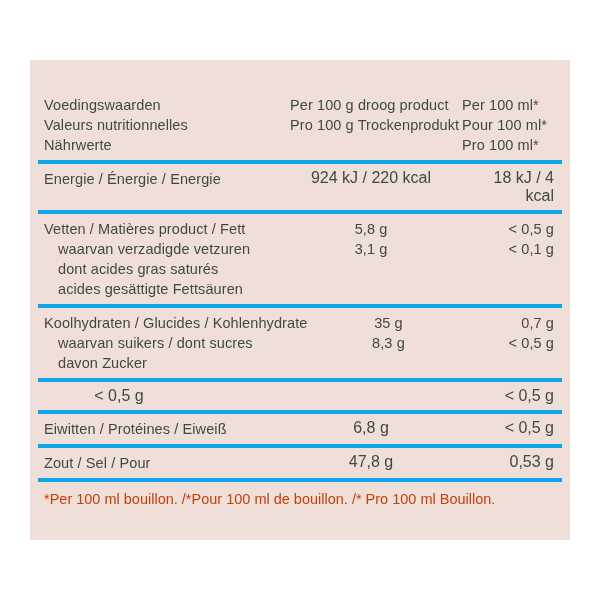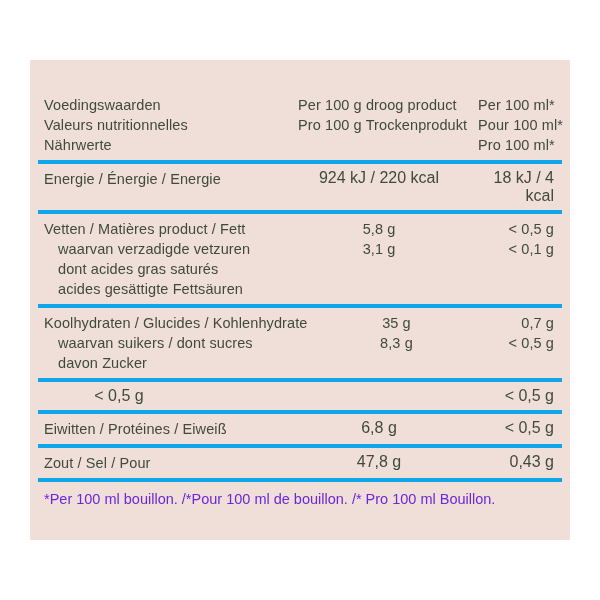--- a/index.html
+++ b/index.html
@@ -27,21 +27,20 @@
     left: 8px;
     top: 30px;
     width: 524px;
     box-sizing: border-box;
     color: #3f4a3c;
   }
   .row {
     display: flex;
     align-items: flex-start;
     padding: 5px 0 5px 0;
-    gap: 8px;
   }
   .rule {
     border-top: 4px solid #0ea5e9;
   }
   .c-label {
     flex: 0 0 252px;
     padding-left: 6px;
     box-sizing: border-box;
   }
   .c-v1 {
@@ -77,21 +76,21 @@
   .head .c-v2 {
     padding-left: 0;
   }
   .indent {
     padding-left: 14px;
   }
   .footnote {
     padding: 7px 0 0 6px;
     font-size: 14.5px;
     line-height: 20px;
-    color: #6d28d9;
+    color: #c2410c;
     white-space: nowrap;
   }
 </style>
 </head>
 <body>
 
 <div id="panel">
   <div id="table">
 
     <div class="row head">
@@ -163,20 +162,20 @@
       </div>
       <div class="c-v1">6,8 g</div>
       <div class="c-v2">&lt; 0,5 g</div>
     </div>
 
     <div class="row rule">
       <div class="c-label">
         <span class="line">Zout / Sel / Pour</span>
       </div>
       <div class="c-v1">47,8 g</div>
-      <div class="c-v2">0,43 g</div>
+      <div class="c-v2">0,53 g</div>
     </div>
 
     <div class="rule"></div>
     <div class="footnote">*Per 100 ml bouillon. /*Pour 100 ml de bouillon. /* Pro 100 ml Bouillon.</div>
 
   </div>
 </div>
 
 </body></html>

